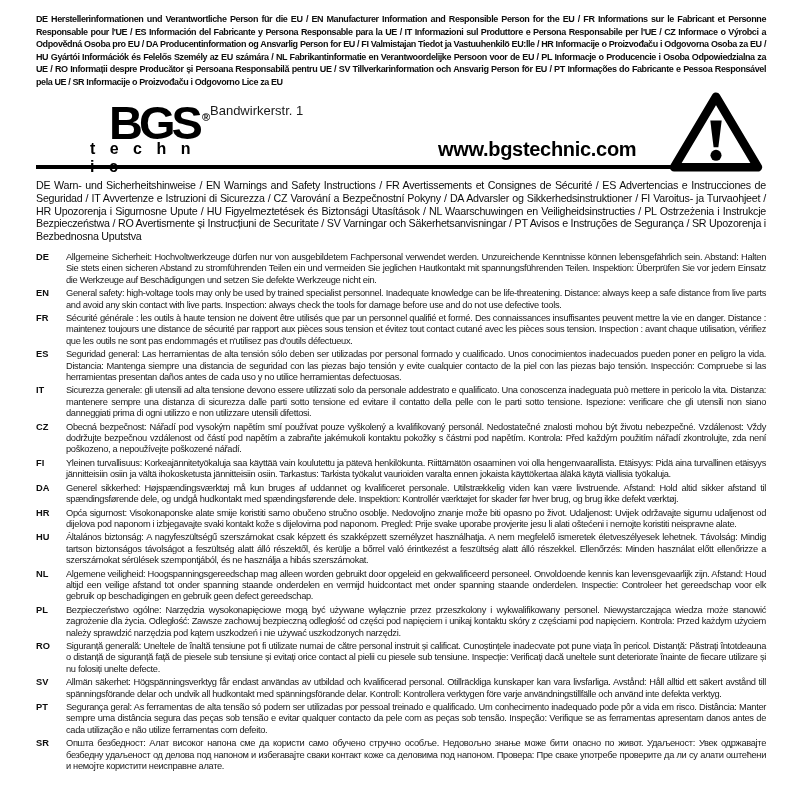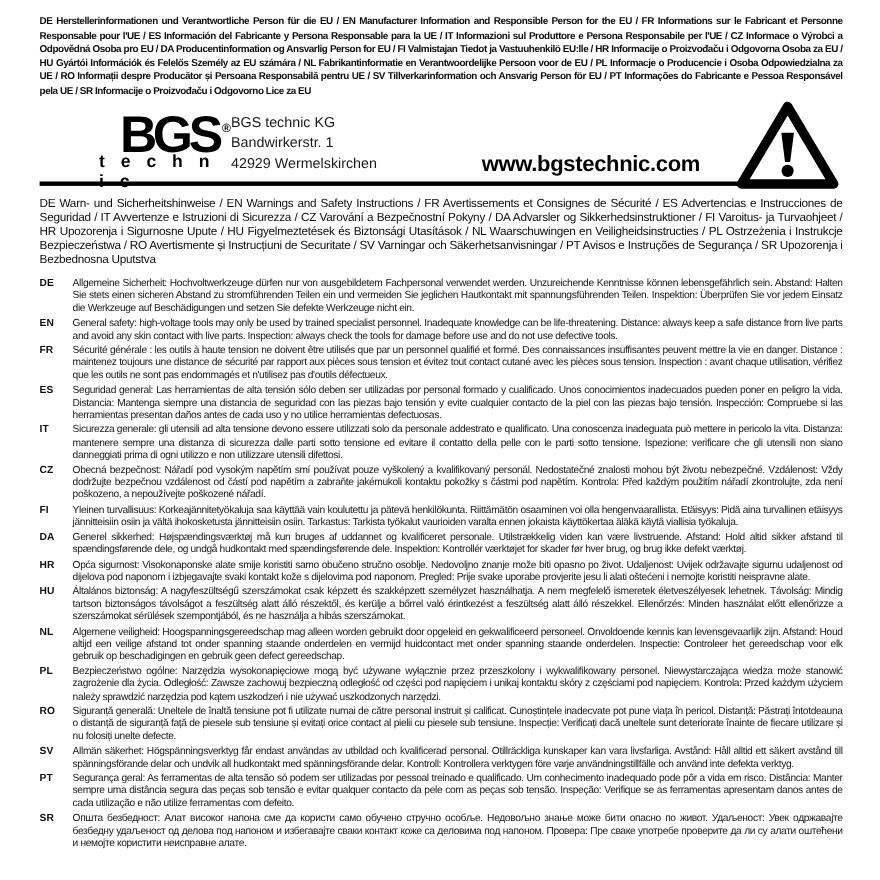--- a/index.html
+++ b/index.html
@@ -44,23 +44,21 @@
 <div class="page">
 
   <div class="top-header">DE Herstellerinformationen und Verantwortliche Person für die EU  /  EN Manufacturer Information and Responsible Person for the EU  /  FR Informations sur le Fabricant et Personne Responsable pour l'UE  /  ES Información del Fabricante y Persona Responsable para la UE  /  IT Informazioni sul Produttore e Persona Responsabile per l'UE  /  CZ Informace o Výrobci a Odpovědná Osoba pro EU  /  DA Producentinformation og Ansvarlig Person for EU  /  FI Valmistajan Tiedot ja Vastuuhenkilö EU:lle  /  HR Informacije o Proizvođaču i Odgovorna Osoba za EU  /  HU Gyártói Információk és Felelős Személy az EU számára  /  NL Fabrikantinformatie en Verantwoordelijke Persoon voor de EU  /  PL Informacje o Producencie i Osoba Odpowiedzialna za UE  /  RO Informații despre Producător și Persoana Responsabilă pentru UE  /  SV Tillverkarinformation och Ansvarig Person för EU  /  PT Informações do Fabricante e Pessoa Responsável pela UE  /  SR Informacije o Proizvođaču i Odgovorno Lice za EU</div>
 
   <div class="company-row">
     <div class="logo">
       <div class="logo-main"><span>BGS</span><span class="logo-reg">®</span></div>
       <div class="logo-sub">t e c h n i c</div>
     </div>
     <div class="address">
-      <div>BGS technic KG</div>
       <div>Bandwirkerstr. 1</div>
-      <div>42929 Wermelskirchen</div>
     </div>
     <div class="website">www.bgstechnic.com</div>
     <div class="warning-triangle">
       <svg width="96" height="80" viewBox="0 0 100 84">
         <path d="M50 5 L94 79 L6 79 Z" fill="none" stroke="#000" stroke-width="9" stroke-linejoin="round"></path>
         <path d="M44 30 L56 30 L52.5 58 L47.5 58 Z" fill="#000"></path>
         <circle cx="50" cy="66.5" r="5.8" fill="#000"></circle>
       </svg>
     </div>
   </div>

